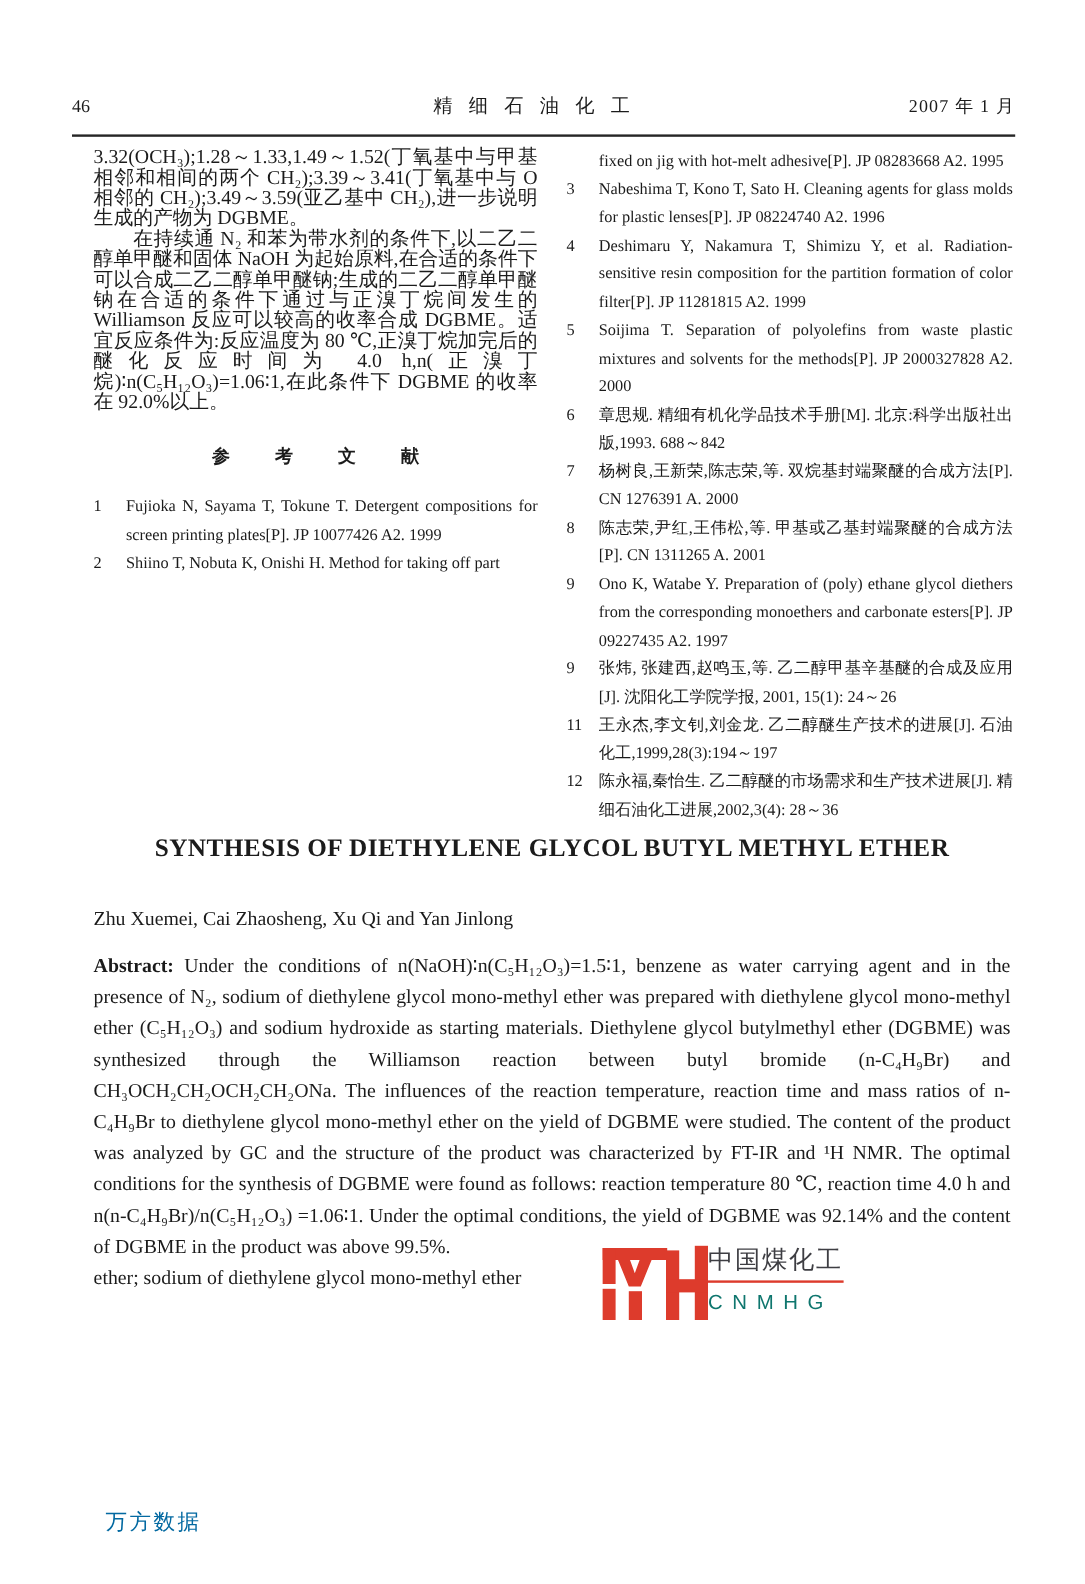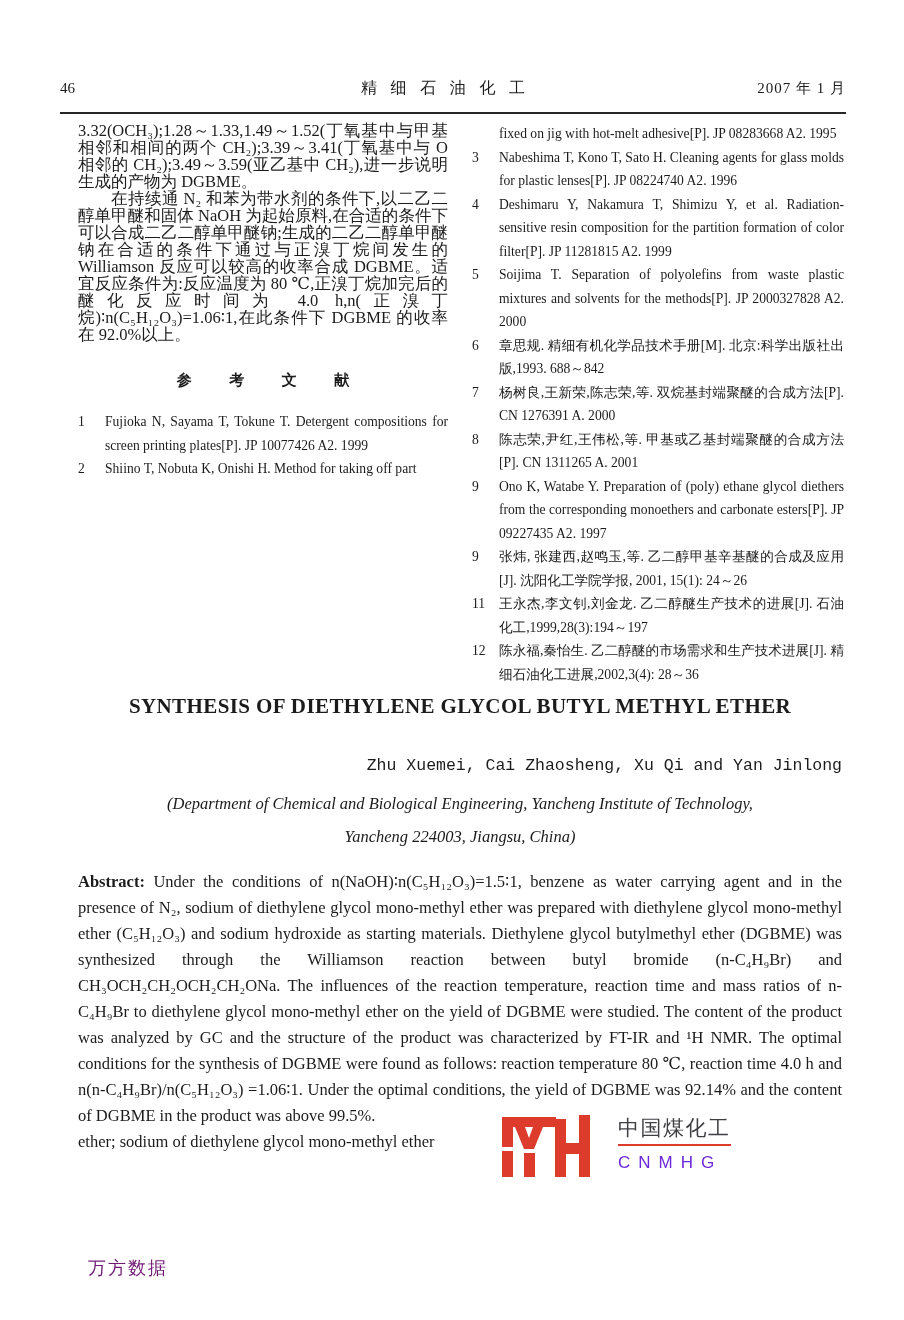--- a/index.html
+++ b/index.html
@@ -38,50 +38,50 @@
     margin:28px 0 20px 0; text-align:center; font-weight:bold;
     font-size:15px; letter-spacing:0.75em; text-indent:0.75em;
   }
   .ref { display:flex; font-size:13.6px; line-height:23.5px; text-align:justify; }
   .ref-num { flex:0 0 27px; }
   .ref-text { flex:1; }
 
   
   .english { position:absolute; top:692px; left:78px; width:764px; }
   .title { text-align:center; font-weight:bold; font-size:21px; line-height:28px; letter-spacing:0.4px; }
-  .authors { margin-top:36px; text-align:right; font-size:16.5px;font-family:Liberation Mono, monospace; }
+  .authors { margin-top:36px; text-align:left; font-size:16.5px; }
   .affil { margin-top:12px; text-align:center; font-style:italic; font-size:16.5px; line-height:33px; }
   .abstract { margin:16px 0 0 0; font-size:16.5px; line-height:26px; text-align:justify; }
   .abstract b { font-style:normal; }
 
   .kw { position:relative; font-size:16.5px; line-height:26px; }
   .kw-line1 { white-space:nowrap; overflow:hidden; }
   .kw-spacer { display:inline-block; width:202px; height:1px; }
 
   
   .logo {
     position:absolute; left:424px; top:-14px;
-    display:flex; align-items:flex-start; gap:28px;
+    display:flex; align-items:flex-start; gap:0;
   }
   .logo svg { display:block; }
   .logo-cn {
     font-family:"Liberation Sans","DejaVu Sans",sans-serif;
     font-size:21px; color:#3e3e43; letter-spacing:1.5px; white-space:nowrap;
     border-bottom:2px solid #dd3b2c; padding-bottom:3px;
   }
   .logo-en {
     margin-top:4px; font-family:"Liberation Sans","DejaVu Sans",sans-serif;
-    font-size:17px; color:#6d28d9; letter-spacing:8px; white-space:nowrap;
+    font-size:17px; color:#0f766e; letter-spacing:8px; white-space:nowrap;
   }
 
   
   .footer {
     position:absolute; left:88px; top:1256px;
     font-family:"Liberation Sans","DejaVu Sans",sans-serif;
-    font-size:18px; color:#701a75; letter-spacing:2px;
+    font-size:18px; color:#0369a1; letter-spacing:2px;
   }
 </style>
 </head>
 <body>
 
 <div class="page">
 
   <div class="header">
     <span class="pg">46</span>
     <span class="jt">精细石油化工</span>
@@ -150,24 +150,20 @@
             <span class="ref-num">12</span>
             <span class="ref-text">陈永福,秦怡生. 乙二醇醚的市场需求和生产技术进展[J]. 精细石油化工进展,2002,3(4): 28～36</span>
           </div>
         </div>
     </div>
   </div>
 
   <div class="english">
     <div class="title">SYNTHESIS OF DIETHYLENE GLYCOL BUTYL METHYL ETHER</div>
     <div class="authors">Zhu Xuemei, Cai Zhaosheng, Xu Qi and Yan Jinlong</div>
-    <div class="affil">
-      <div>(Department of Chemical and Biological Engineering, Yancheng Institute of Technology,</div>
-      <div>Yancheng 224003, Jiangsu, China)</div>
-    </div>
     <p class="abstract"><b>Abstract:</b><span> Under the conditions of n(NaOH)∶n(C₅H₁₂O₃)=1.5∶1, benzene as water carrying agent and in the presence of N₂, sodium of diethylene glycol mono-methyl ether was prepared with diethylene glycol mono-methyl ether (C₅H₁₂O₃) and sodium hydroxide as starting materials. Diethylene glycol butylmethyl ether (DGBME) was synthesized through the Williamson reaction between butyl bromide (n-C₄H₉Br) and CH₃OCH₂CH₂OCH₂CH₂ONa. The influences of the reaction temperature, reaction time and mass ratios of n-C₄H₉Br to diethylene glycol mono-methyl ether on the yield of DGBME were studied. The content of the product was analyzed by GC and the structure of the product was characterized by FT-IR and ¹H NMR. The optimal conditions for the synthesis of DGBME were found as follows: reaction temperature 80 ℃, reaction time 4.0 h and n(n-C₄H₉Br)/n(C₅H₁₂O₃) =1.06∶1. Under the optimal conditions, the yield of DGBME was 92.14% and the content of DGBME in the product was above 99.5%.</span></p>
 
     <div class="kw">
       <div>ether; sodium of diethylene glycol mono-methyl ether</div>
 
       <div class="logo">
         <svg width="88" height="62" viewBox="0 0 88 62" aria-hidden="true">
           <g fill="#dd3b2c">
             <rect x="0" y="2" width="54" height="10"></rect>
             <rect x="0" y="2" width="11" height="30"></rect>

